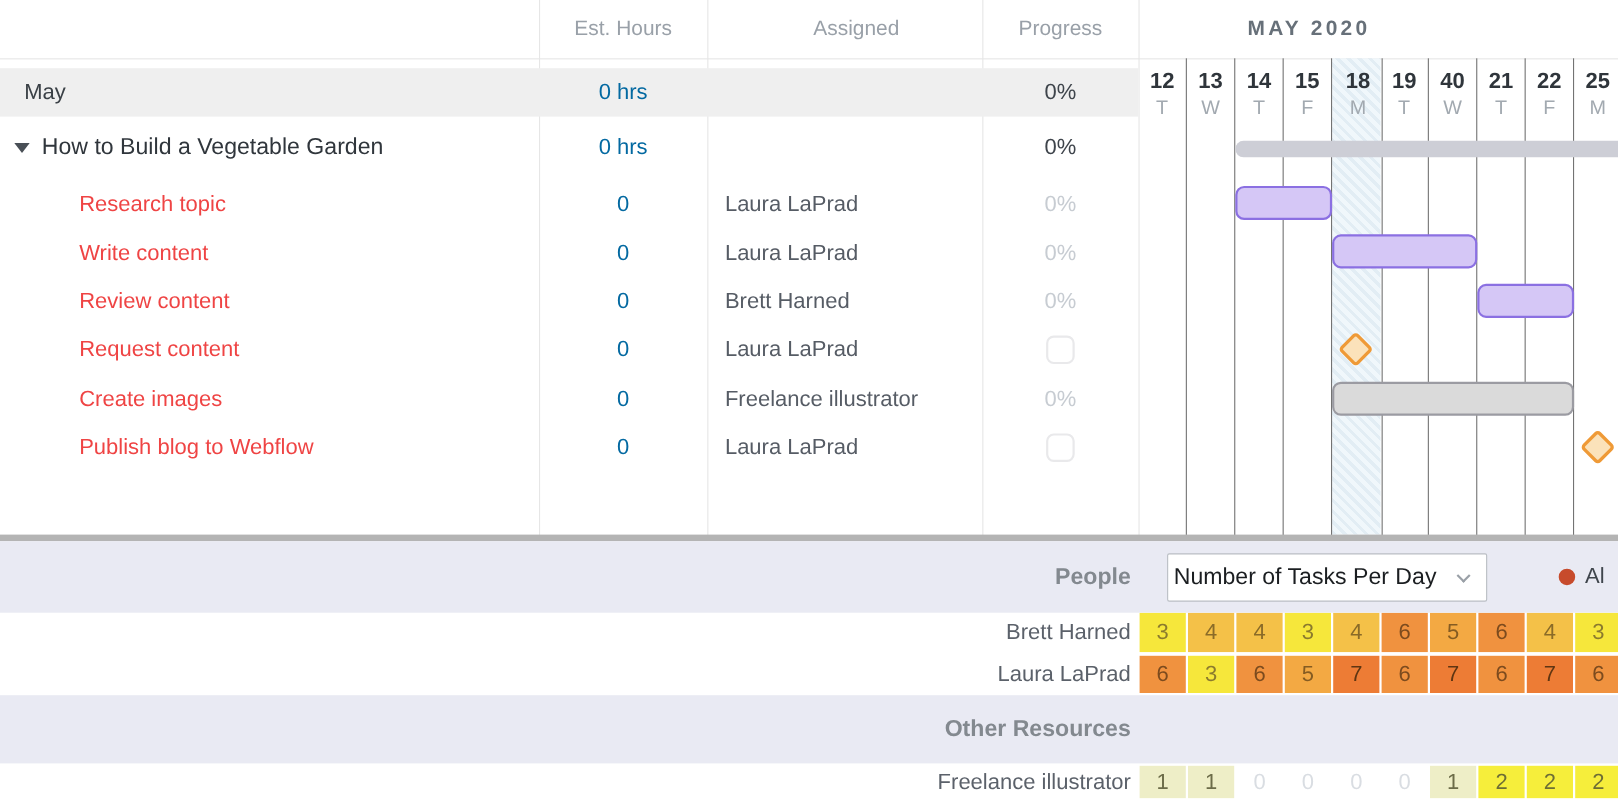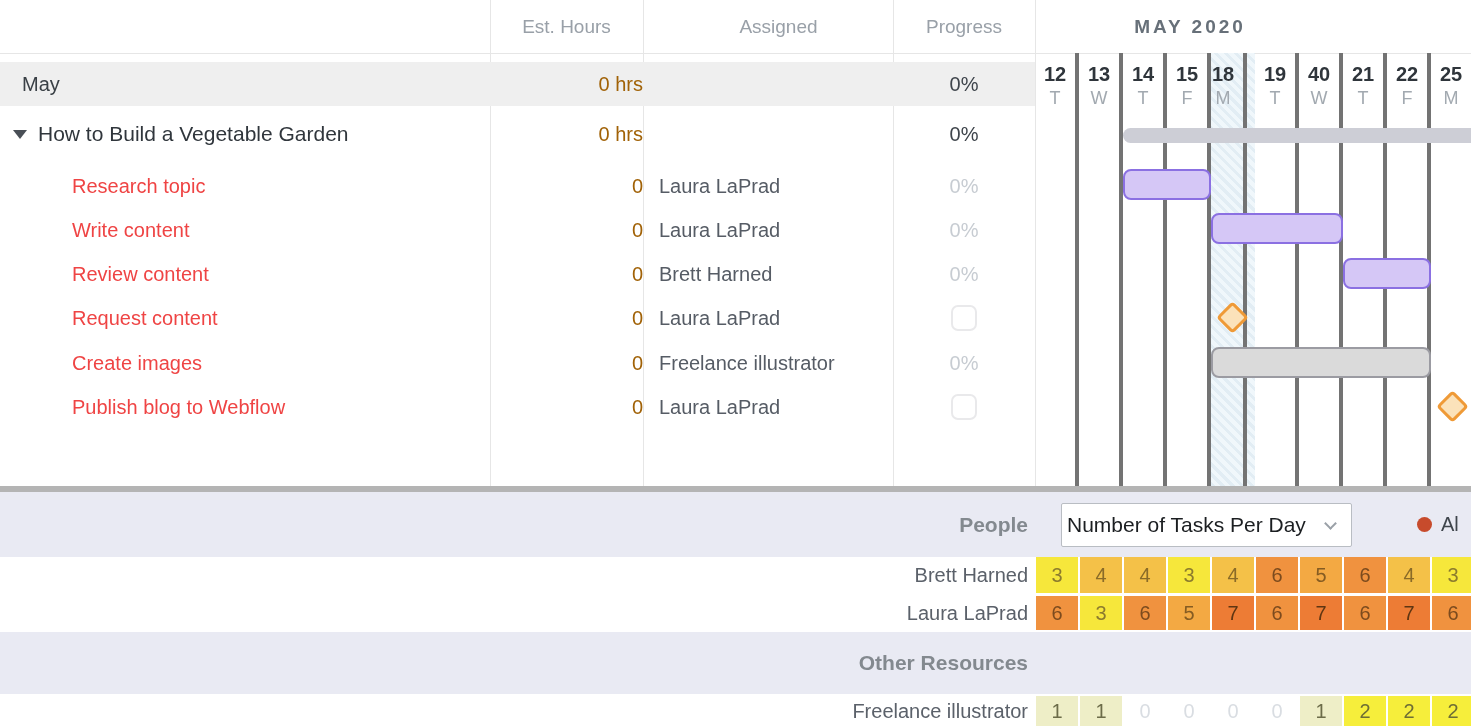--- a/index.html
+++ b/index.html
@@ -19,35 +19,35 @@
 
   
   .trow { position:absolute; left:0; width:1035px; height:44px; line-height:44px; font-size:20px; }
   .trow.month { background:#efefef; }
   .t-name-month { position:absolute; left:22px; color:#3a4046; }
   .t-name-group { position:absolute; left:38px; font-size:21px; font-weight:500; color:#30363c; }
   .t-name-task  { position:absolute; left:72px; color:#ef4444; }
   .caret { position:absolute; left:13px; top:18px; width:0; height:0;
            border-left:7px solid transparent; border-right:7px solid transparent;
            border-top:9px solid #494f56; }
-  .cell-est      { position:absolute; left:490px; width:153px; text-align:right; color:#a16207; }
+  .cell-est      { position:absolute; left:490px; width:153px; text-align:center; color:#0369a1; }
   .cell-assigned { position:absolute; left:659px; width:230px; color:#565c65; }
   .cell-progress { position:absolute; left:893px; width:142px; text-align:center; }
   .prog-dark  { color:#3e444b; }
   .prog-light { color:#c7ccd2; }
   .checkbox { position:absolute; left:951px; top:9px; width:26px; height:26px;
               border:2px solid #e9e9eb; border-radius:7px; background:#fff; }
 
   
   .calendar { position:absolute; left:1035px; top:0; width:436px; height:487px; overflow:hidden; }
   .month-label { position:absolute; left:0; top:0; width:310px; text-align:center; line-height:53px;
                  font-size:19px; font-weight:700; letter-spacing:3px; color:#677079; }
   .today-col { position:absolute; left:176px; top:53px; width:44px; height:433px;
                background:repeating-linear-gradient(45deg,#e2edf4 0px,#e2edf4 3px,#f0f7fb 3px,#f0f7fb 7px); }
-  .daycol { position:absolute; top:53px; width:44px; height:434px; border-right:4px solid #737373; }
+  .daycol { position:absolute; top:53px; width:44px; height:434px; border-right:1px solid #737373; }
   .dnum { display:block; text-align:center; margin-top:11px; font-size:20px; font-weight:700;
           color:#2f353b; line-height:20px; }
   .ddow { display:block; text-align:center; margin-top:5px; font-size:18px; color:#a2a9b0;
           line-height:18px; }
   .bar-group { position:absolute; left:88px; top:128px; width:360px; height:15px;
                background:#cdced6; border-radius:8px; }
   .bar { position:absolute; height:31px; border:2px solid #8b70e2; background:#d5c7f6; border-radius:8px; }
   .bar-research { left:88px;  top:169px; width:88px; }
   .bar-write    { left:176px; top:213px; width:132px; }
   .bar-review   { left:308px; top:258px; width:88px; }
@@ -183,21 +183,21 @@
         <span class="ddow">W</span>
       </div>
     <div class="daycol" style="left:88px;">
         <span class="dnum">14</span>
         <span class="ddow">T</span>
       </div>
     <div class="daycol" style="left:132px;">
         <span class="dnum">15</span>
         <span class="ddow">F</span>
       </div>
-    <div class="daycol" style="left:168px;">
+    <div class="daycol" style="left:178px;">
         <span class="dnum">18</span>
         <span class="ddow">M</span>
       </div>
     <div class="daycol" style="left:220px;">
         <span class="dnum">19</span>
         <span class="ddow">T</span>
       </div>
     <div class="daycol" style="left:264px;">
         <span class="dnum">40</span>
         <span class="ddow">W</span>

